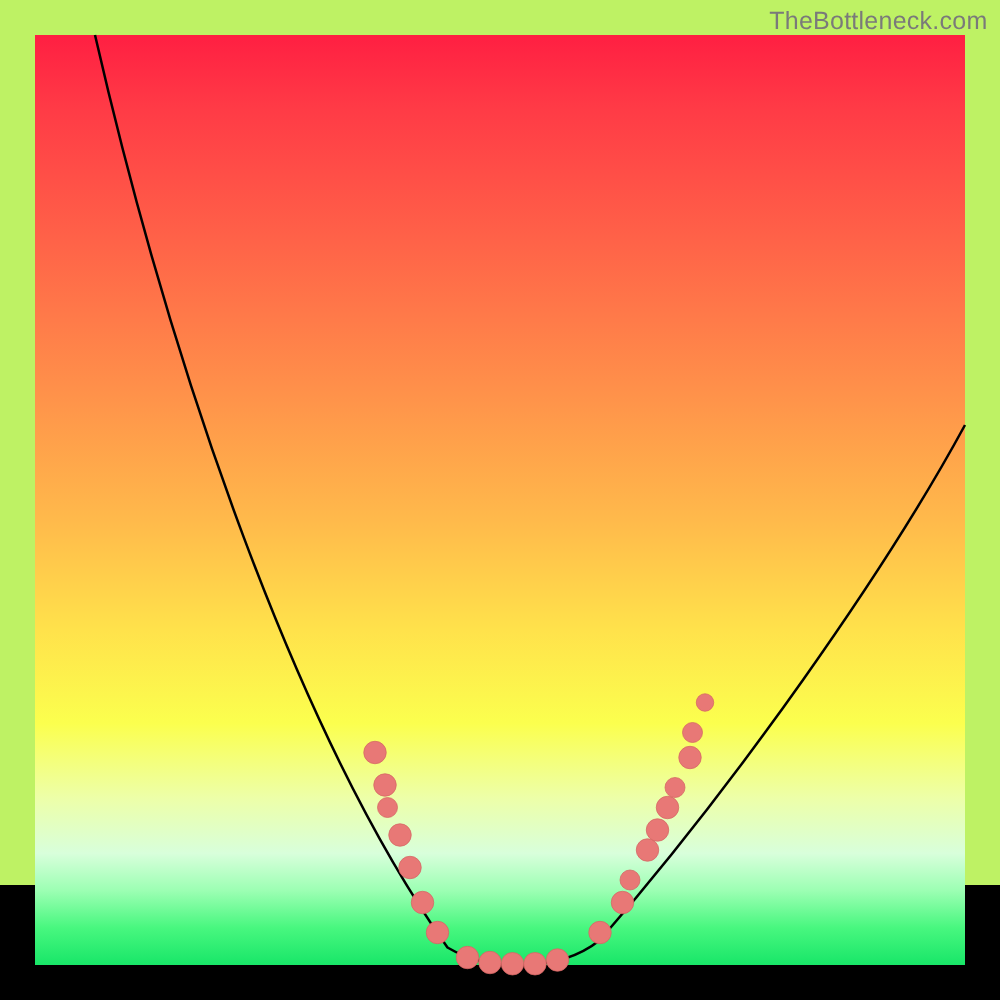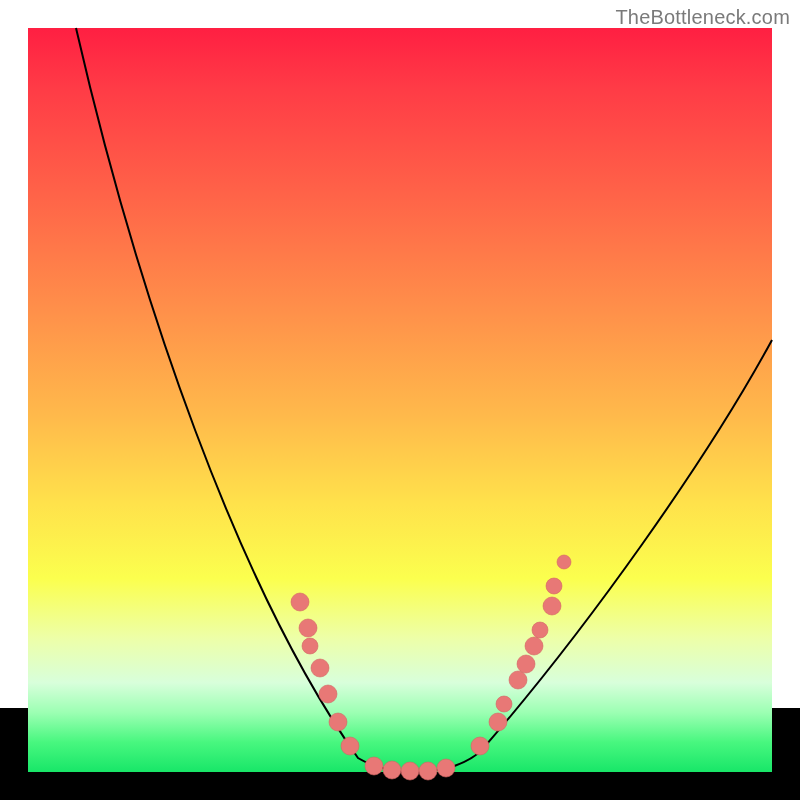--- a/index.html
+++ b/index.html
@@ -8,21 +8,21 @@
     width: 800px;
     height: 800px;
     background: #000;
     font-family: Arial, Helvetica, sans-serif;
     overflow: hidden;
   }
   .frame {
     position: relative;
     width: 800px;
     height: 708px;
-    background: #ffffff;
+    background: #bef264;
   }
   .plot {
     position: absolute;
     left: 28px;
     top: 28px;
     width: 744px;
     height: 744px;
     
     background: linear-gradient(
       to bottom,

